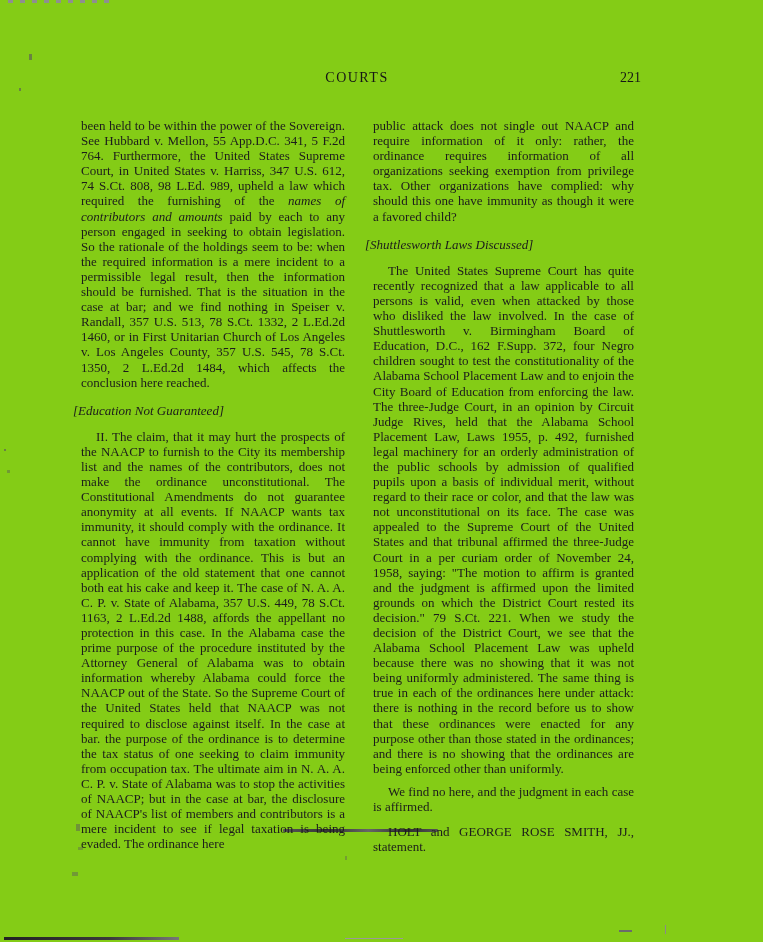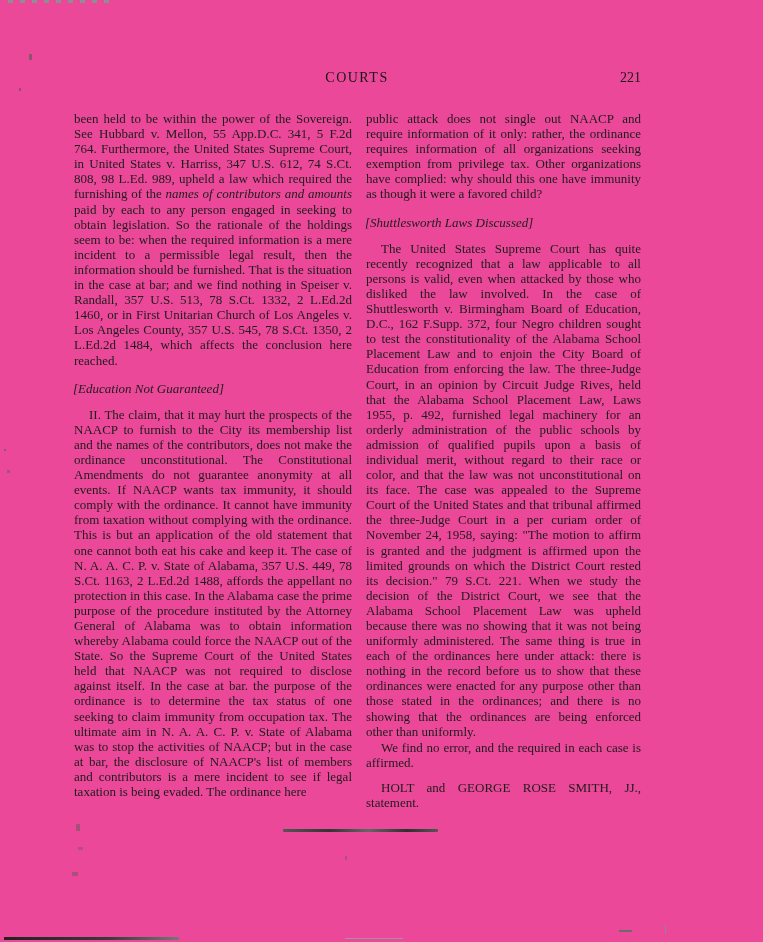--- a/index.html
+++ b/index.html
@@ -4,21 +4,21 @@
 <style>
   html, body {
     margin: 0;
     padding: 0;
     background: #e9e8e4;
   }
   #page {
     position: relative;
     width: 763px;
     height: 942px;
-    background: #ec4899;
+    background: #84cc16;
     overflow: hidden;
     font-family: "Liberation Serif", "DejaVu Serif", serif;
     color: #1c1c1c;
   }
   
   .running-header {
     position: absolute;
     top: 70px;
     left: 73px;
     width: 568px;
@@ -45,21 +45,21 @@
     position: absolute;
     top: 110px;
     font-size: 13px;
     line-height: 15.1px;
     text-align: justify;
     text-justify: inter-word;
   }
   #col-left  { left: 73px;  width: 280px; }
   #col-right { left: 365px; width: 277px; }
   .column p {
-    margin: 1px;
+    margin: 8px;
     padding: 0;
   }
   p.indented { text-indent: 15px; }
   p.spaced-before { margin-top: 10px; }
   .section-heading {
     font-style: italic;
     margin: 13px 0 11px 0 !important;
     text-align: left;
   }
   em.inline-italic { font-style: italic; }
@@ -129,17 +129,17 @@
   <div class="column" id="col-left">
     <p><span>been held to be within the power of the Sovereign. See Hubbard v. Mellon, 55 App.D.C. 341, 5 F.2d 764. Furthermore, the United States Supreme Court, in United States v. Harriss, 347 U.S. 612, 74 S.Ct. 808, 98 L.Ed. 989, upheld a law which required the furnishing of the </span><em class="inline-italic">names of contributors and amounts</em><span> paid by each to any person engaged in seeking to obtain legislation. So the rationale of the holdings seem to be: when the required information is a mere incident to a permissible legal result, then the information should be furnished. That is the situation in the case at bar; and we find nothing in Speiser v. Randall, 357 U.S. 513, 78 S.Ct. 1332, 2 L.Ed.2d 1460, or in First Unitarian Church of Los Angeles v. Los Angeles County, 357 U.S. 545, 78 S.Ct. 1350, 2 L.Ed.2d 1484, which affects the conclusion here reached.</span></p>
     <p class="section-heading">[Education Not Guaranteed]</p>
     <p class="indented">II. The claim, that it may hurt the prospects of the NAACP to furnish to the City its membership list and the names of the contributors, does not make the ordinance unconstitutional. The Constitutional Amendments do not guarantee anonymity at all events. If NAACP wants tax immunity, it should comply with the ordinance. It cannot have immunity from taxation without complying with the ordinance. This is but an application of the old statement that one cannot both eat his cake and keep it. The case of N. A. A. C. P. v. State of Alabama, 357 U.S. 449, 78 S.Ct. 1163, 2 L.Ed.2d 1488, affords the appellant no protection in this case. In the Alabama case the prime purpose of the procedure instituted by the Attorney General of Alabama was to obtain information whereby Alabama could force the NAACP out of the State. So the Supreme Court of the United States held that NAACP was not required to disclose against itself. In the case at bar. the purpose of the ordinance is to determine the tax status of one seeking to claim immunity from occupation tax. The ultimate aim in N. A. A. C. P. v. State of Alabama was to stop the activities of NAACP; but in the case at bar, the disclosure of NAACP's list of members and contributors is a mere incident to see if legal taxation is being evaded. The ordinance here</p>
   </div>
 
   <div class="column" id="col-right">
     <p>public attack does not single out NAACP and require information of it only: rather, the ordinance requires information of all organizations seeking exemption from privilege tax. Other organizations have complied: why should this one have immunity as though it were a favored child?</p>
     <p class="section-heading">[Shuttlesworth Laws Discussed]</p>
     <p class="indented">The United States Supreme Court has quite recently recognized that a law applicable to all persons is valid, even when attacked by those who disliked the law involved. In the case of Shuttlesworth v. Birmingham Board of Education, D.C., 162 F.Supp. 372, four Negro children sought to test the constitutionality of the Alabama School Placement Law and to enjoin the City Board of Education from enforcing the law. The three-Judge Court, in an opinion by Circuit Judge Rives, held that the Alabama School Placement Law, Laws 1955, p. 492, furnished legal machinery for an orderly administration of the public schools by admission of qualified pupils upon a basis of individual merit, without regard to their race or color, and that the law was not unconstitutional on its face. The case was appealed to the Supreme Court of the United States and that tribunal affirmed the three-Judge Court in a per curiam order of November 24, 1958, saying: "The motion to affirm is granted and the judgment is affirmed upon the limited grounds on which the District Court rested its decision." 79 S.Ct. 221. When we study the decision of the District Court, we see that the Alabama School Placement Law was upheld because there was no showing that it was not being uniformly administered. The same thing is true in each of the ordinances here under attack: there is nothing in the record before us to show that these ordinances were enacted for any purpose other than those stated in the ordinances; and there is no showing that the ordinances are being enforced other than uniformly.</p>
-    <p class="indented">We find no error, and the required in each case is affirmed.</p>
+    <p class="indented">We find no here, and the judgment in each case is affirmed.</p>
     <p class="indented spaced-before">HOLT and GEORGE ROSE SMITH, JJ., statement.</p>
   </div>
 
 </div>
 
 </body></html>

